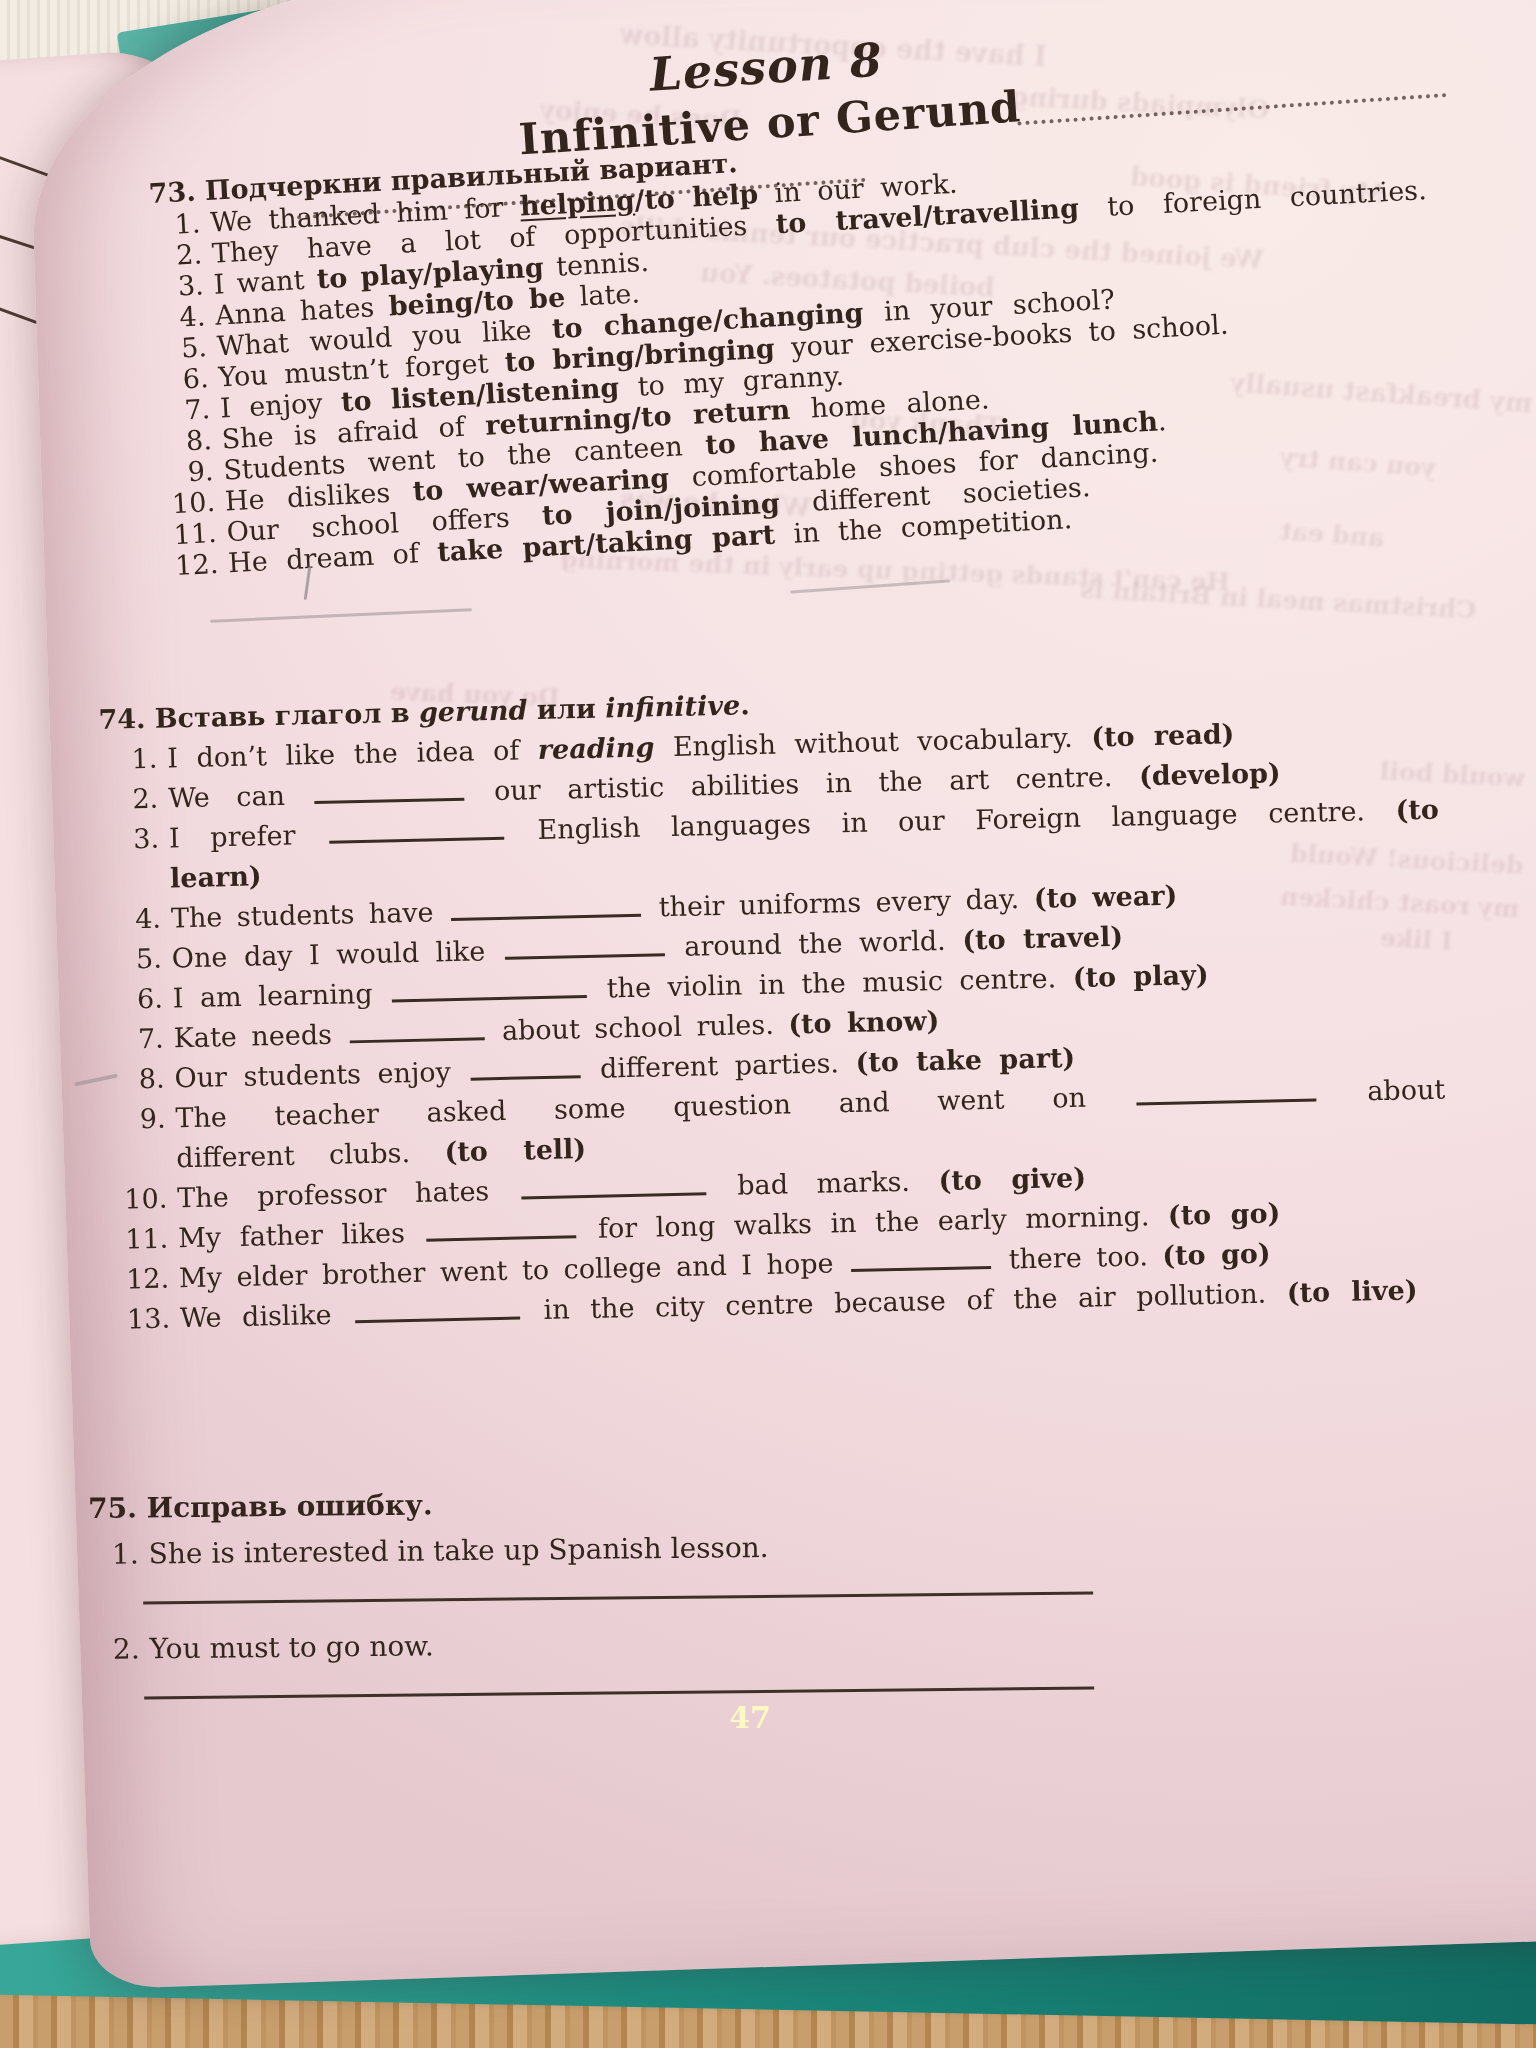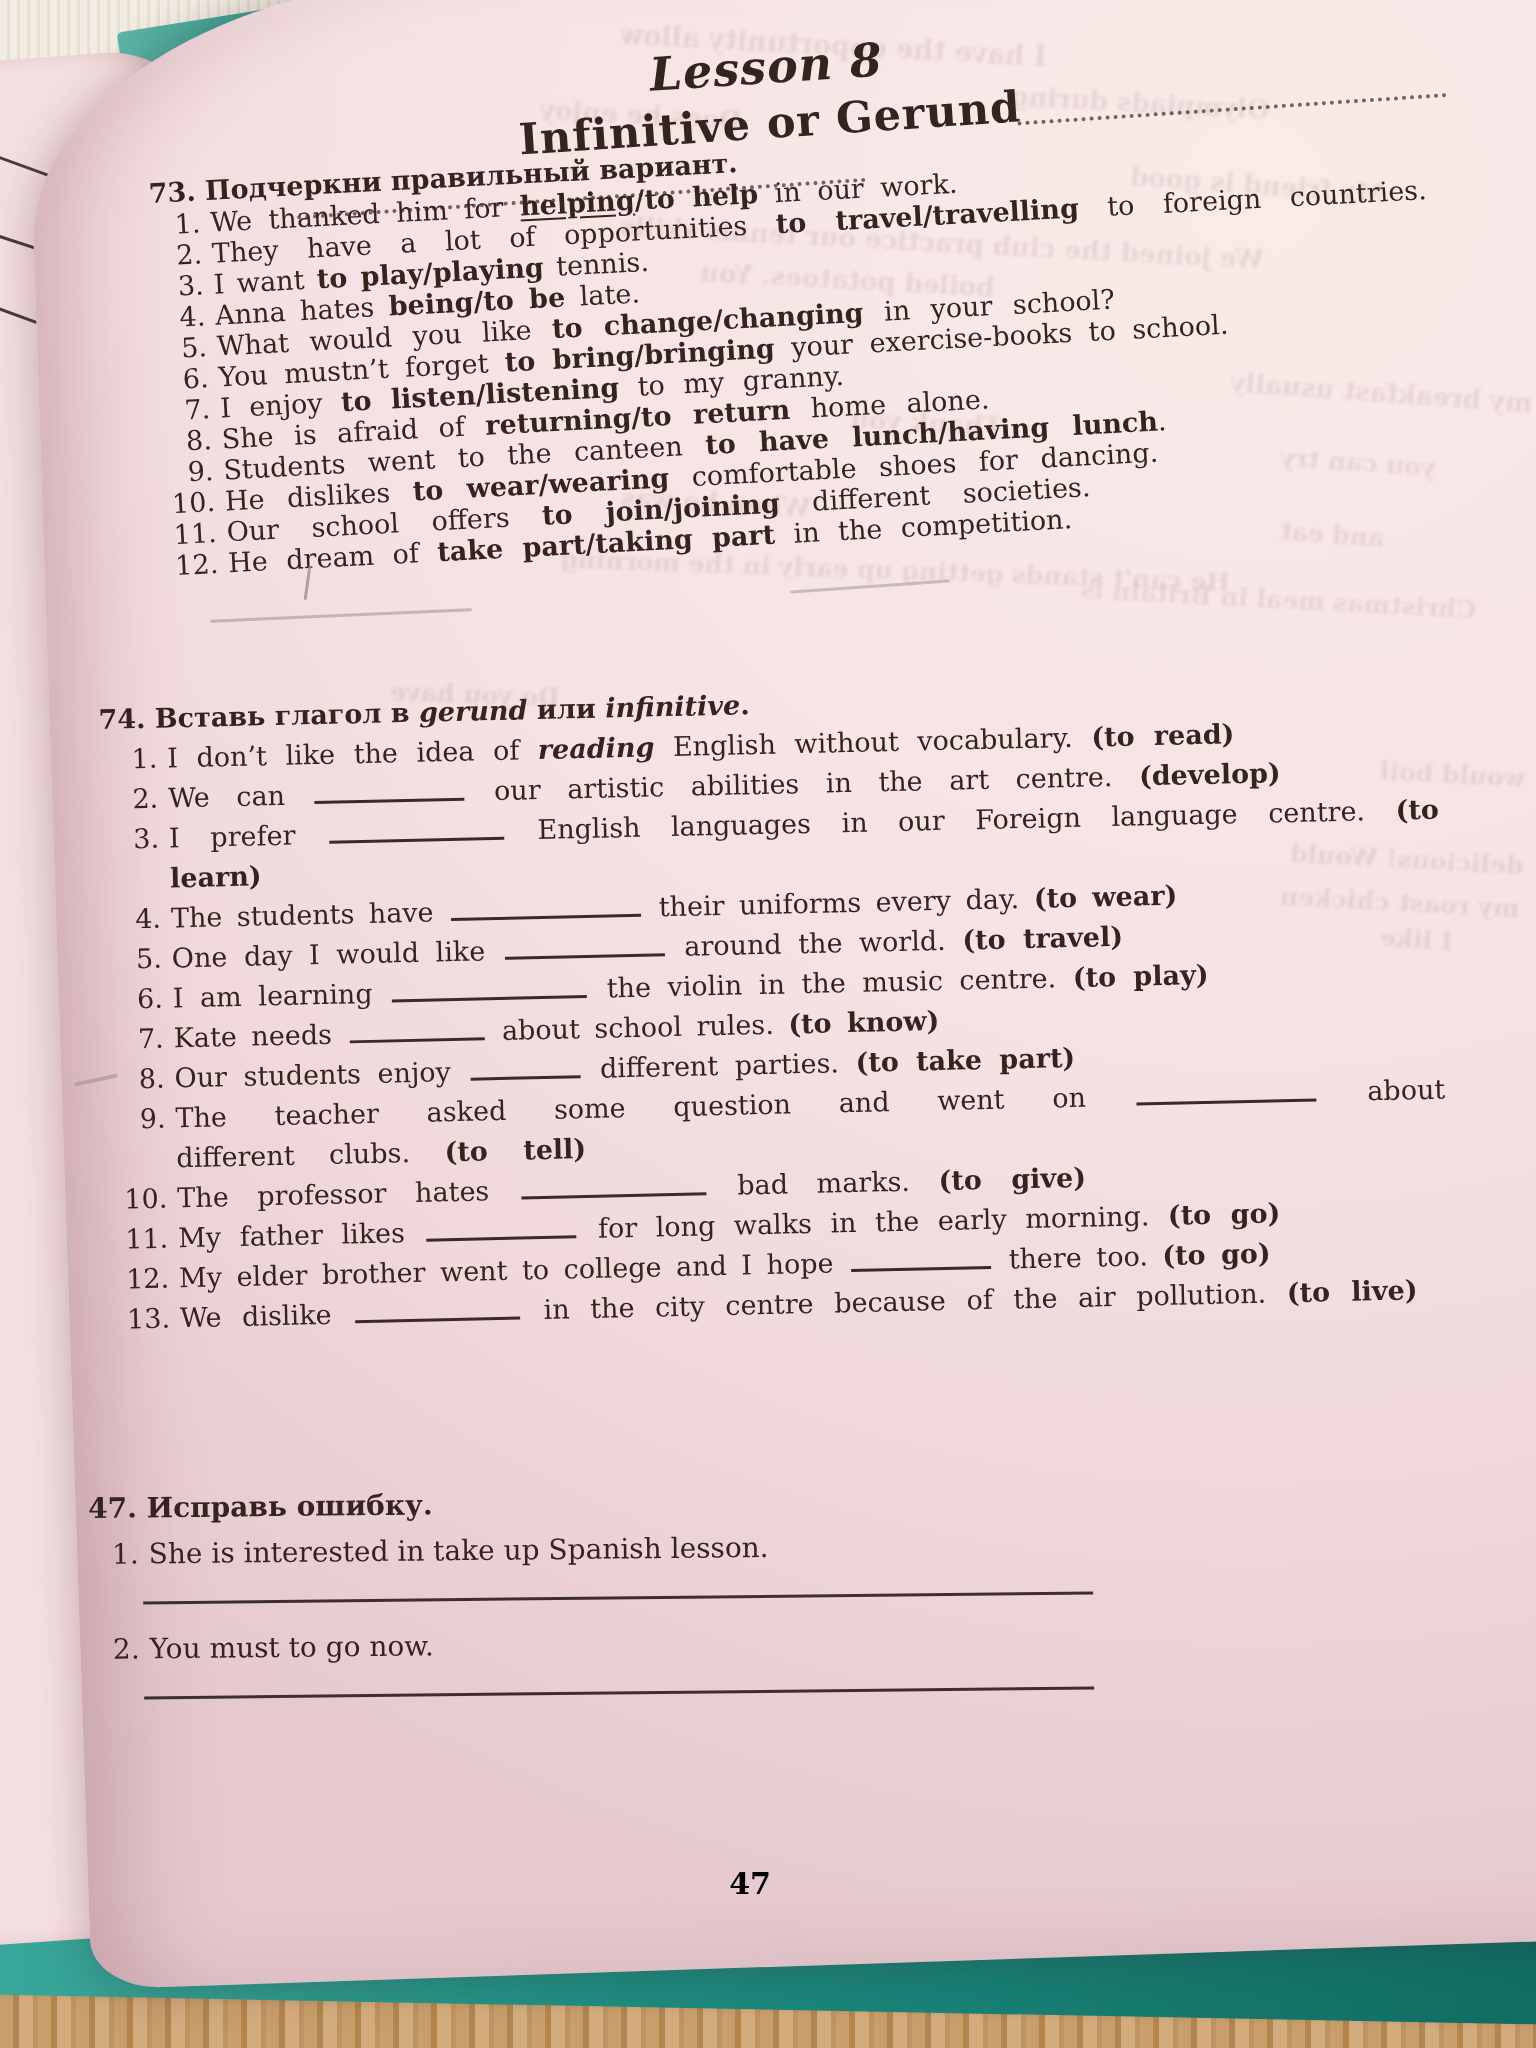--- a/index.html
+++ b/index.html
@@ -62,22 +62,22 @@
     transform:rotate(-3deg);transform-origin:0 0;}
   .ex73 .ex-header{margin-bottom:1px;}
   .ex74{left:98px;top:700px;width:1340px;font-size:27px;line-height:40px;
     transform:rotate(-1.3deg);transform-origin:0 0;}
   .ex74 .item .num{flex-basis:58px;}
   .ex75{left:88px;top:1488px;width:1360px;font-size:28px;line-height:42px;
     transform:rotate(-0.6deg);transform-origin:0 0;}
   .ex75 .ex-header{margin-bottom:4px;}
   .answer-line{height:0;border-bottom:3px solid #3e3029;width:950px;
     margin:26px 0 24px 54px;}
-  .page-number{position:absolute;left:690px;top:1866px;width:120px;text-align:center;
-    font-size:30px;font-weight:700;color:#000000;}
+  .page-number{position:absolute;left:690px;top:1700px;width:120px;text-align:center;
+    font-size:30px;font-weight:700;color:#fef9c3;}
   
   .pencil{position:absolute;background:#9b9095;border-radius:3px;}
   #pm-caret{left:306px;top:566px;width:3px;height:34px;transform:rotate(8deg);opacity:.8;}
   #pm-under12{left:210px;top:614px;width:262px;height:3px;transform:rotate(-2.5deg);opacity:.55;}
   #pm-swoosh11{left:790px;top:585px;width:160px;height:3px;transform:rotate(-4deg);opacity:.5;}
   #pm-dash{left:74px;top:1078px;width:44px;height:4px;transform:rotate(-12deg);opacity:.6;}
 </style>
 </head>
 <body>
 
@@ -236,21 +236,21 @@
         </div>
         <div class="item">
           <span class="num">13.</span>
           <span class="txt" style="word-spacing: 12px;">We dislike <span class="blank" style="width: 165px;"></span> in the city centre because of the air pollution. <span class="hint">(to live)</span></span>
         </div>
       </div>
   </section>
 
   <section class="content ex ex75">
     <div class="ex-header">
-      <span>47.</span>
+      <span>75.</span>
       <span>Исправь ошибку.</span>
     </div>
     <div class="items" id="ex75-items">
         <div class="item">
           <span class="num">1.</span>
           <span class="txt">She is interested in take up Spanish lesson.</span>
         </div>
         <div class="answer-line"></div>
         <div class="item">
           <span class="num">2.</span>

